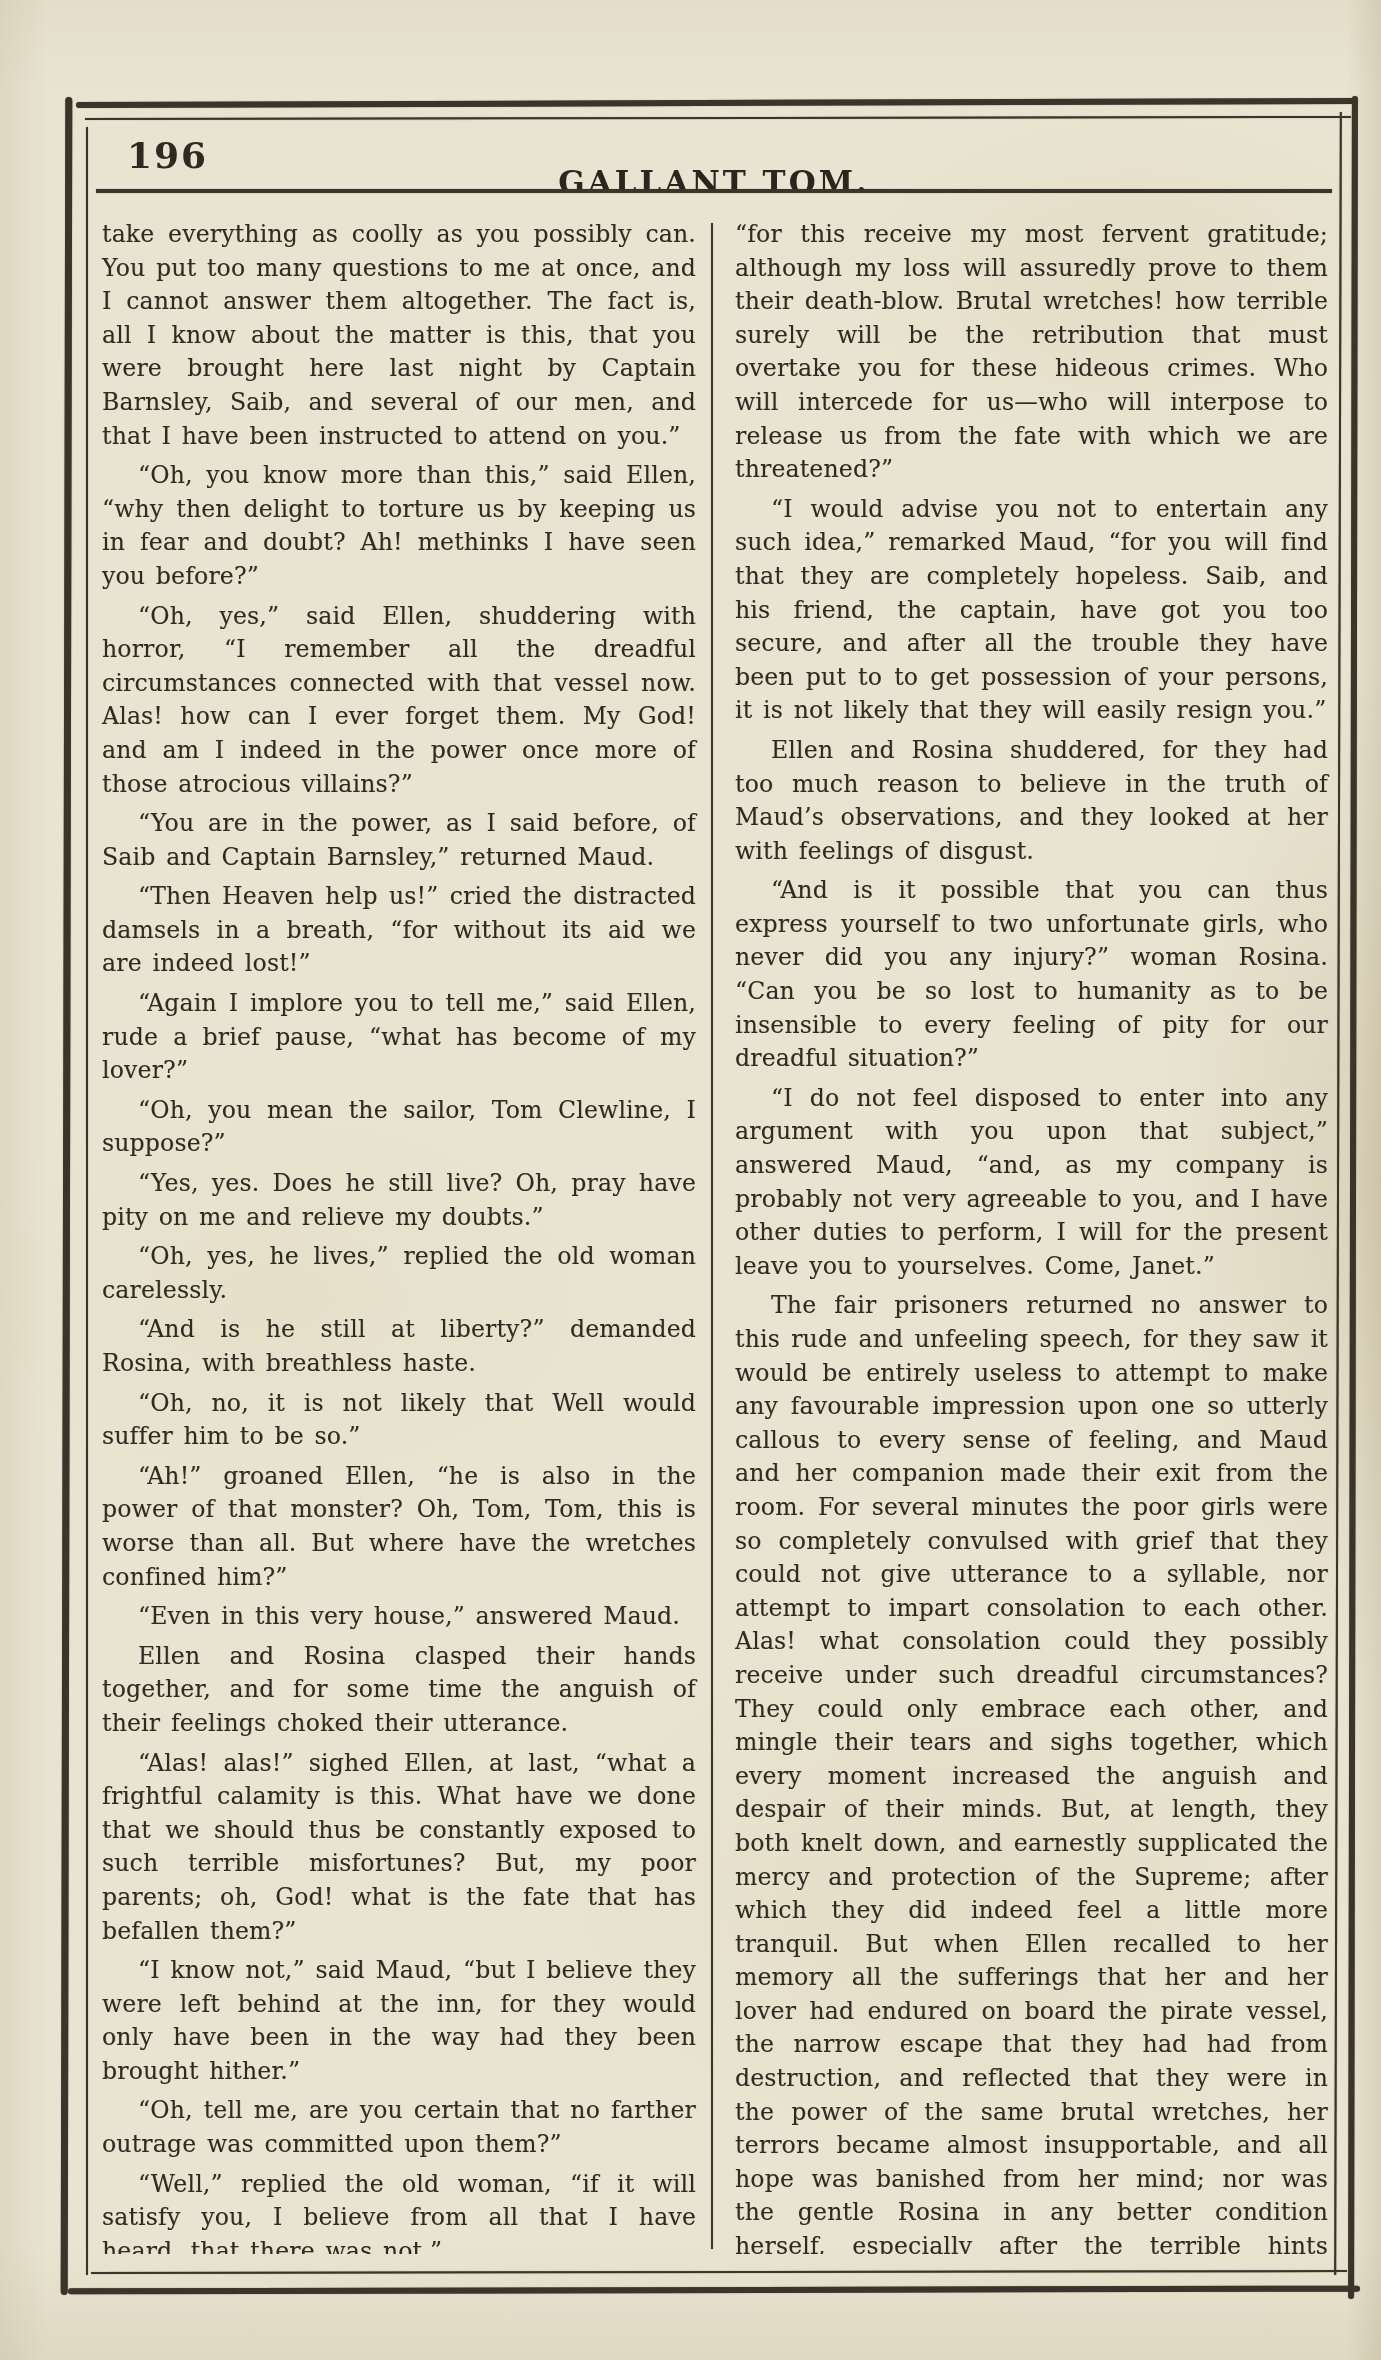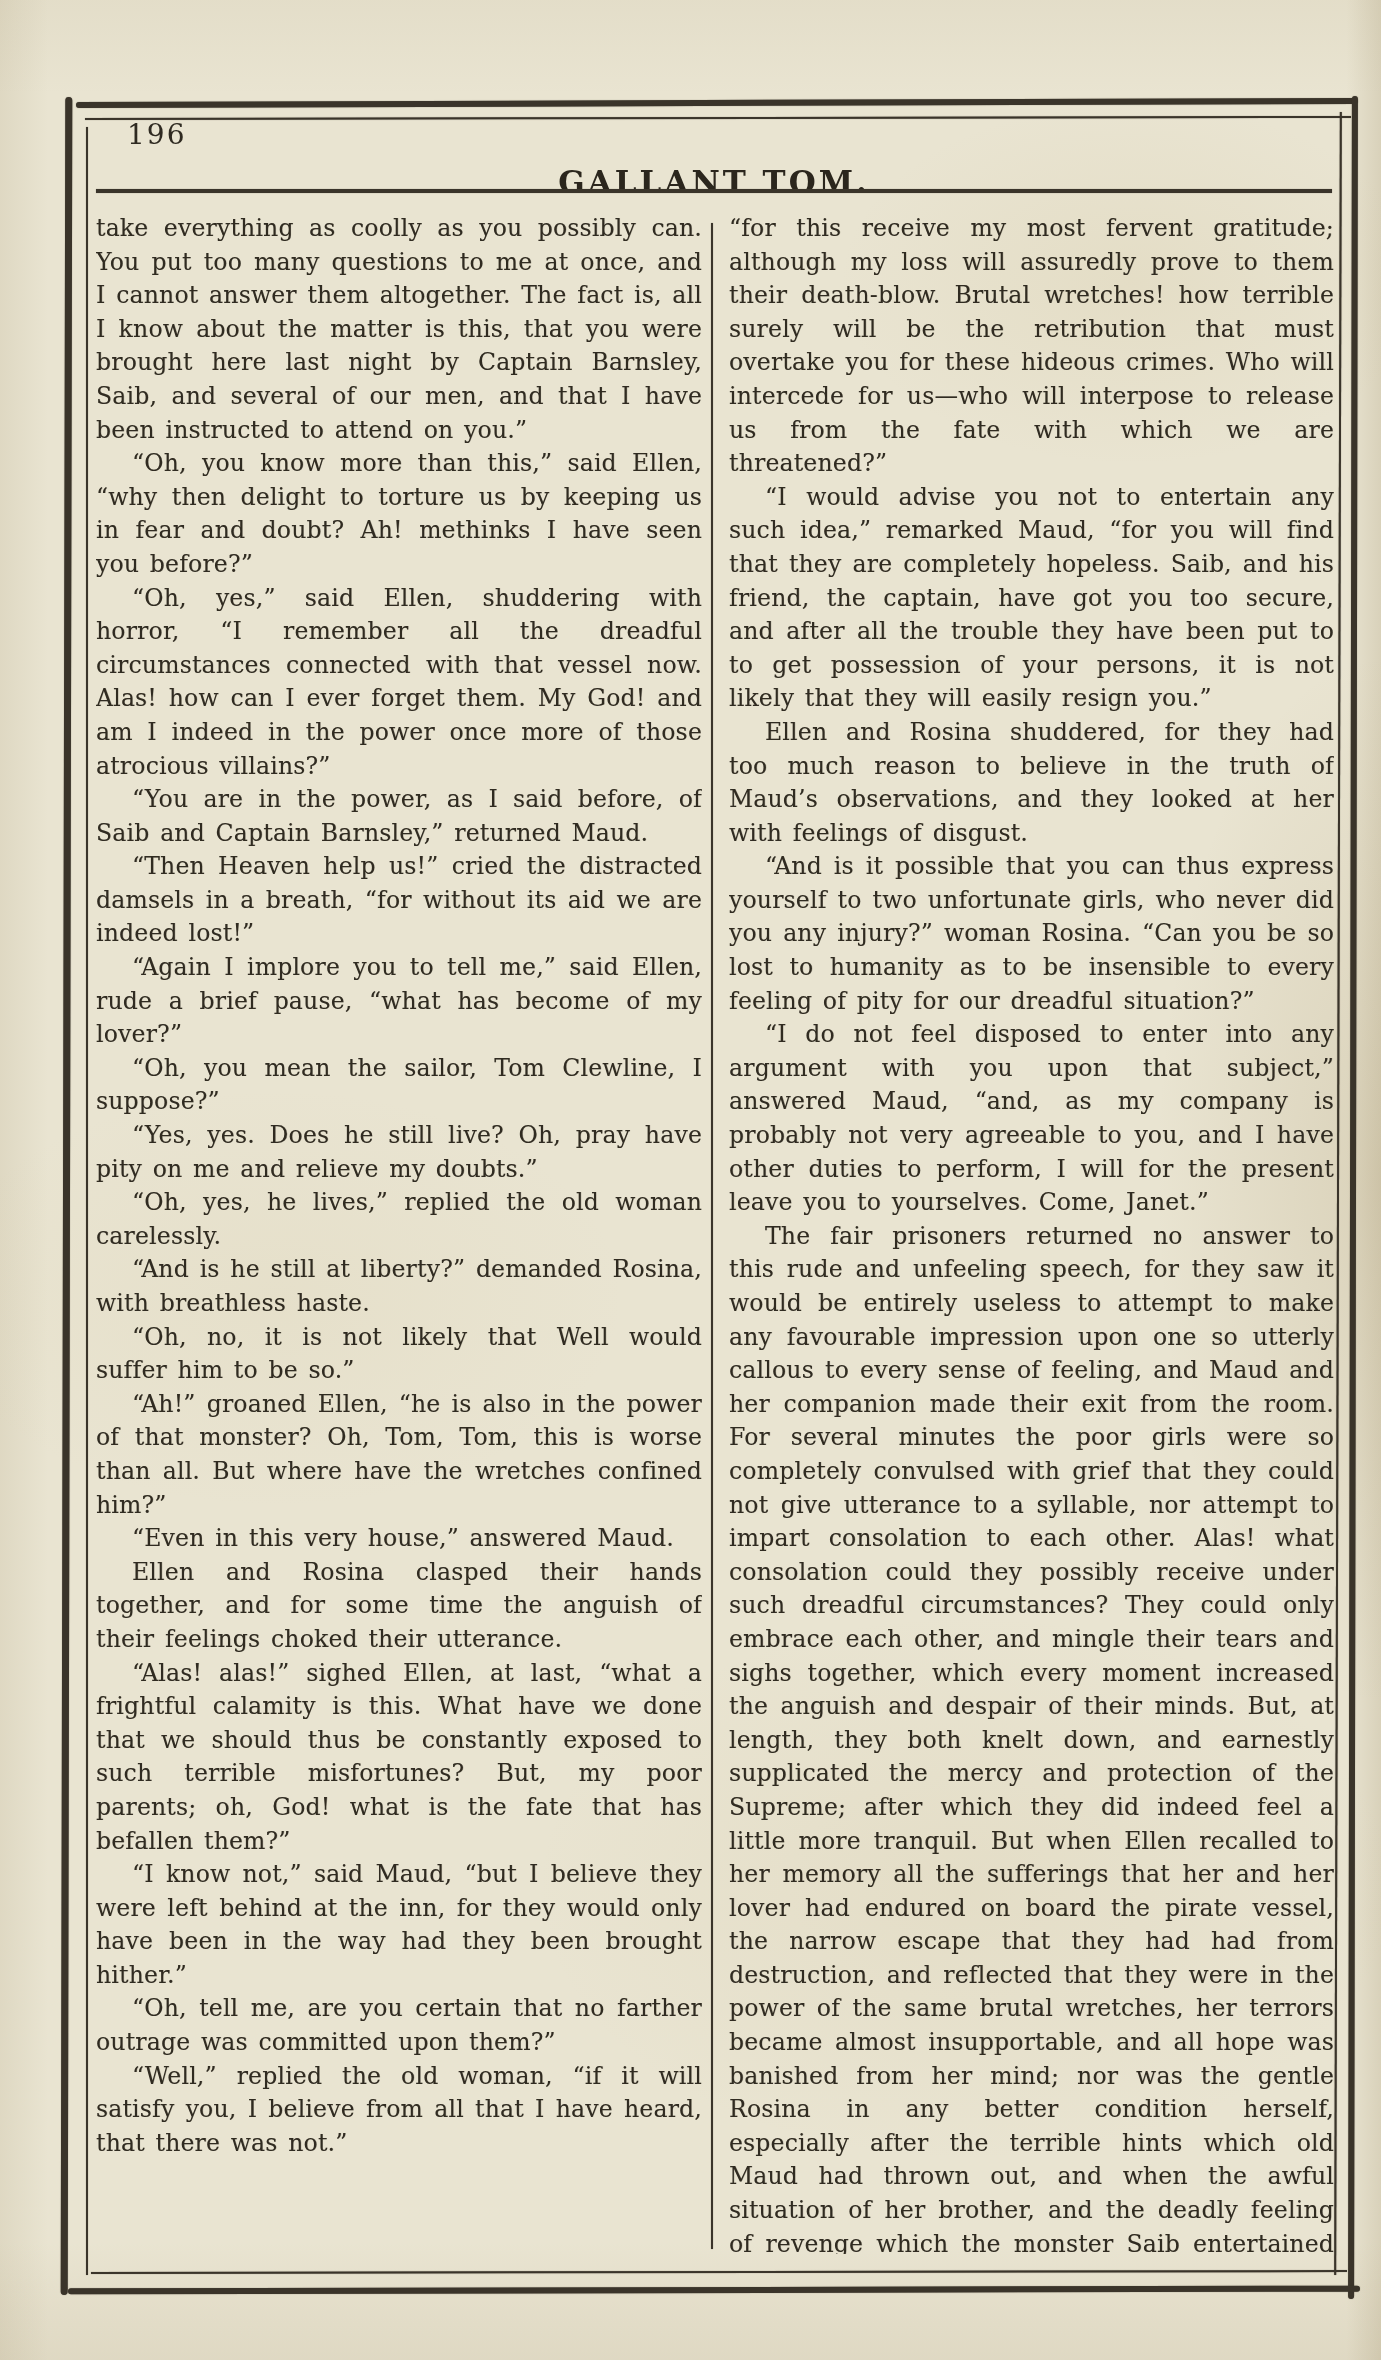--- a/index.html
+++ b/index.html
@@ -26,40 +26,40 @@
   .rule-left-outer{left:63px;top:97px;width:7px;height:2198px;transform:rotate(0.12deg);border-radius:4px;}
   .rule-left-inner{left:86px;top:127px;width:2px;height:2148px;}
   .rule-right-inner{left:1337px;top:112px;width:2px;height:2163px;transform:rotate(0.15deg);}
   .rule-right-outer{left:1350px;top:96px;width:6px;height:2203px;transform:rotate(0.1deg);border-radius:3px;}
   .rule-bottom-inner{left:91px;top:2271px;width:1256px;height:2px;transform:rotate(-0.08deg);}
   .rule-bottom-outer{left:68px;top:2287px;width:1292px;height:6px;transform:rotate(-0.12deg);border-radius:3px;}
   .rule-header{left:96px;top:189px;width:1236px;height:4px;}
   .rule-divider{left:711px;top:223px;width:2px;height:2026px;}
 
   .page-number{
-    position:absolute;left:127px;top:118px;
-    font-size:28px;font-weight:normal;letter-spacing:2px;
+    position:absolute;left:127px;top:134px;
+    font-size:36px;font-weight:bold;letter-spacing:2px;
   }
   .running-title{
     position:absolute;left:96px;top:128px;width:1236px;
     text-align:center;font-size:31px;font-weight:bold;letter-spacing:3px;
     color:#2b261d;
     margin-top:36px;
   }
   .column{
     position:absolute;top:212px;height:2042px;overflow:hidden;
     font-size:23.5px;line-height:33.6px;
     text-align:justify;
     word-spacing:3px;letter-spacing:0.2px;
     color:#302b21;
     text-shadow:0.4px 0.4px 0 rgba(47,42,33,0.28);
   }
   .column-left{left:96px;width:606px;}
   .column-right{left:729px;width:605px;}
-  .column p{margin:0;text-indent:36px;}
+  .column p{margin:6px;text-indent:36px;}
   .column p.cont{text-indent:0;}
 </style>
 </head>
 <body>
 
 <div class="scan">
 
   <div class="rule rule-top-outer"></div>
   <div class="rule rule-top-inner"></div>
   <div class="rule rule-left-outer"></div>

